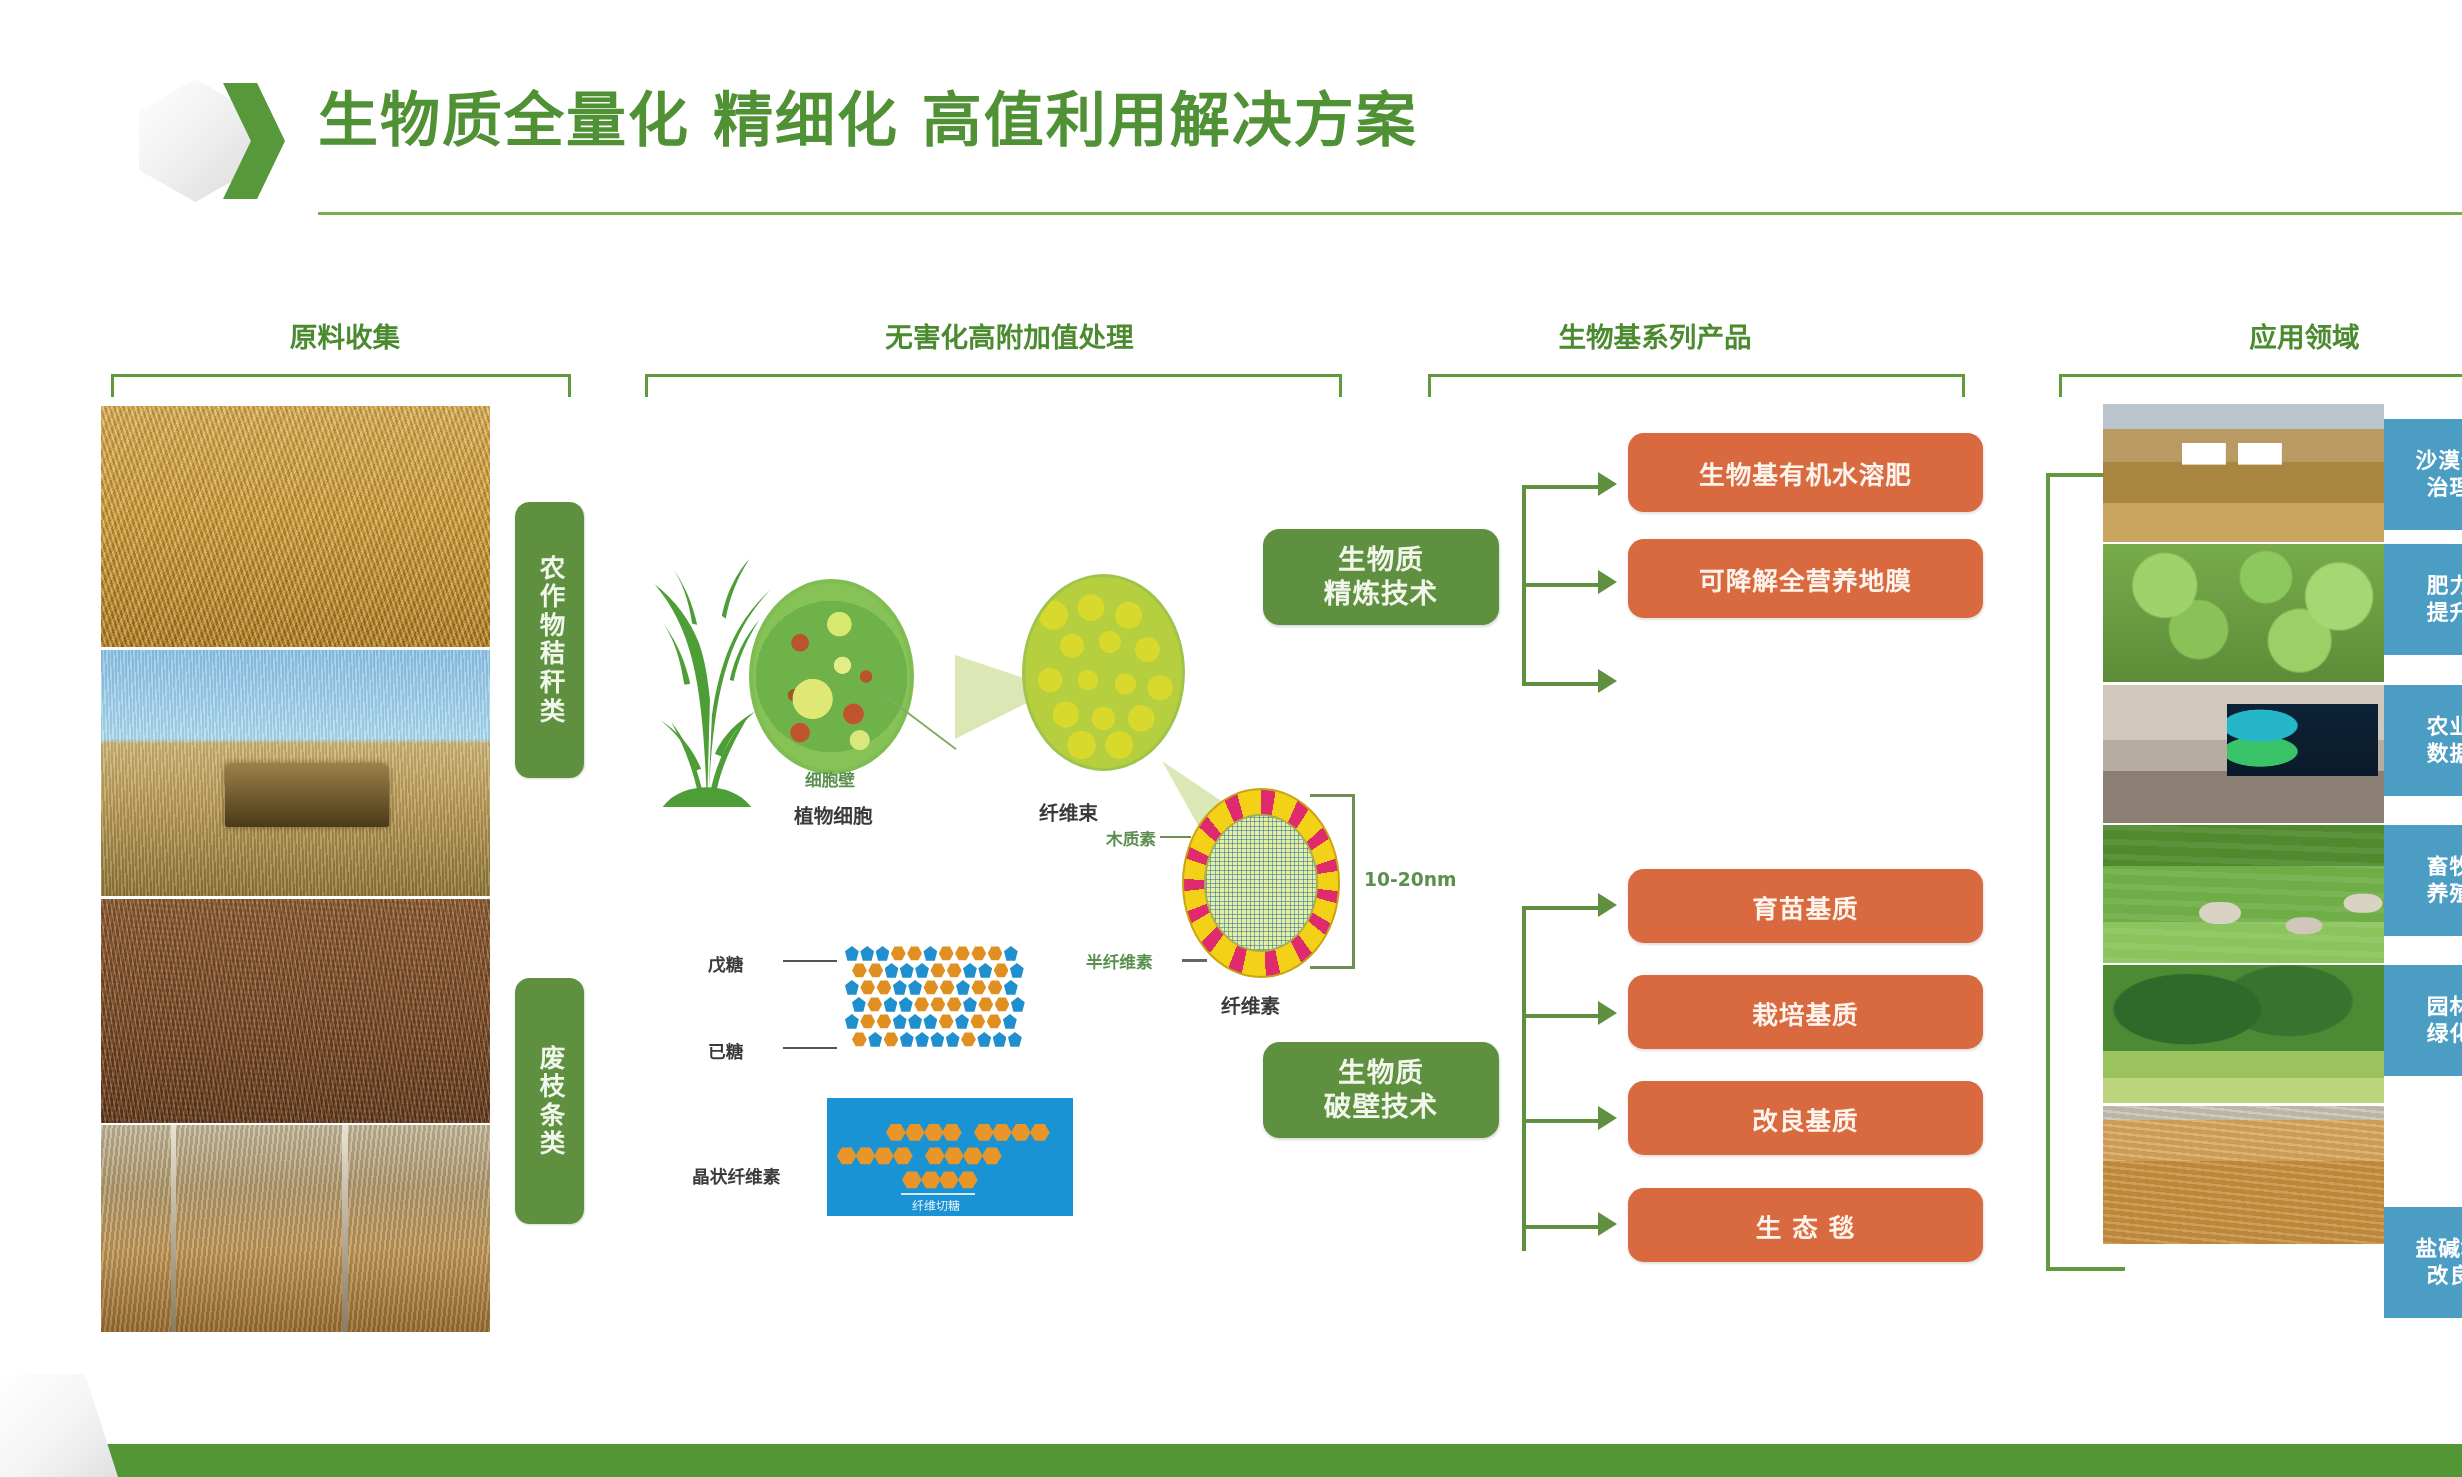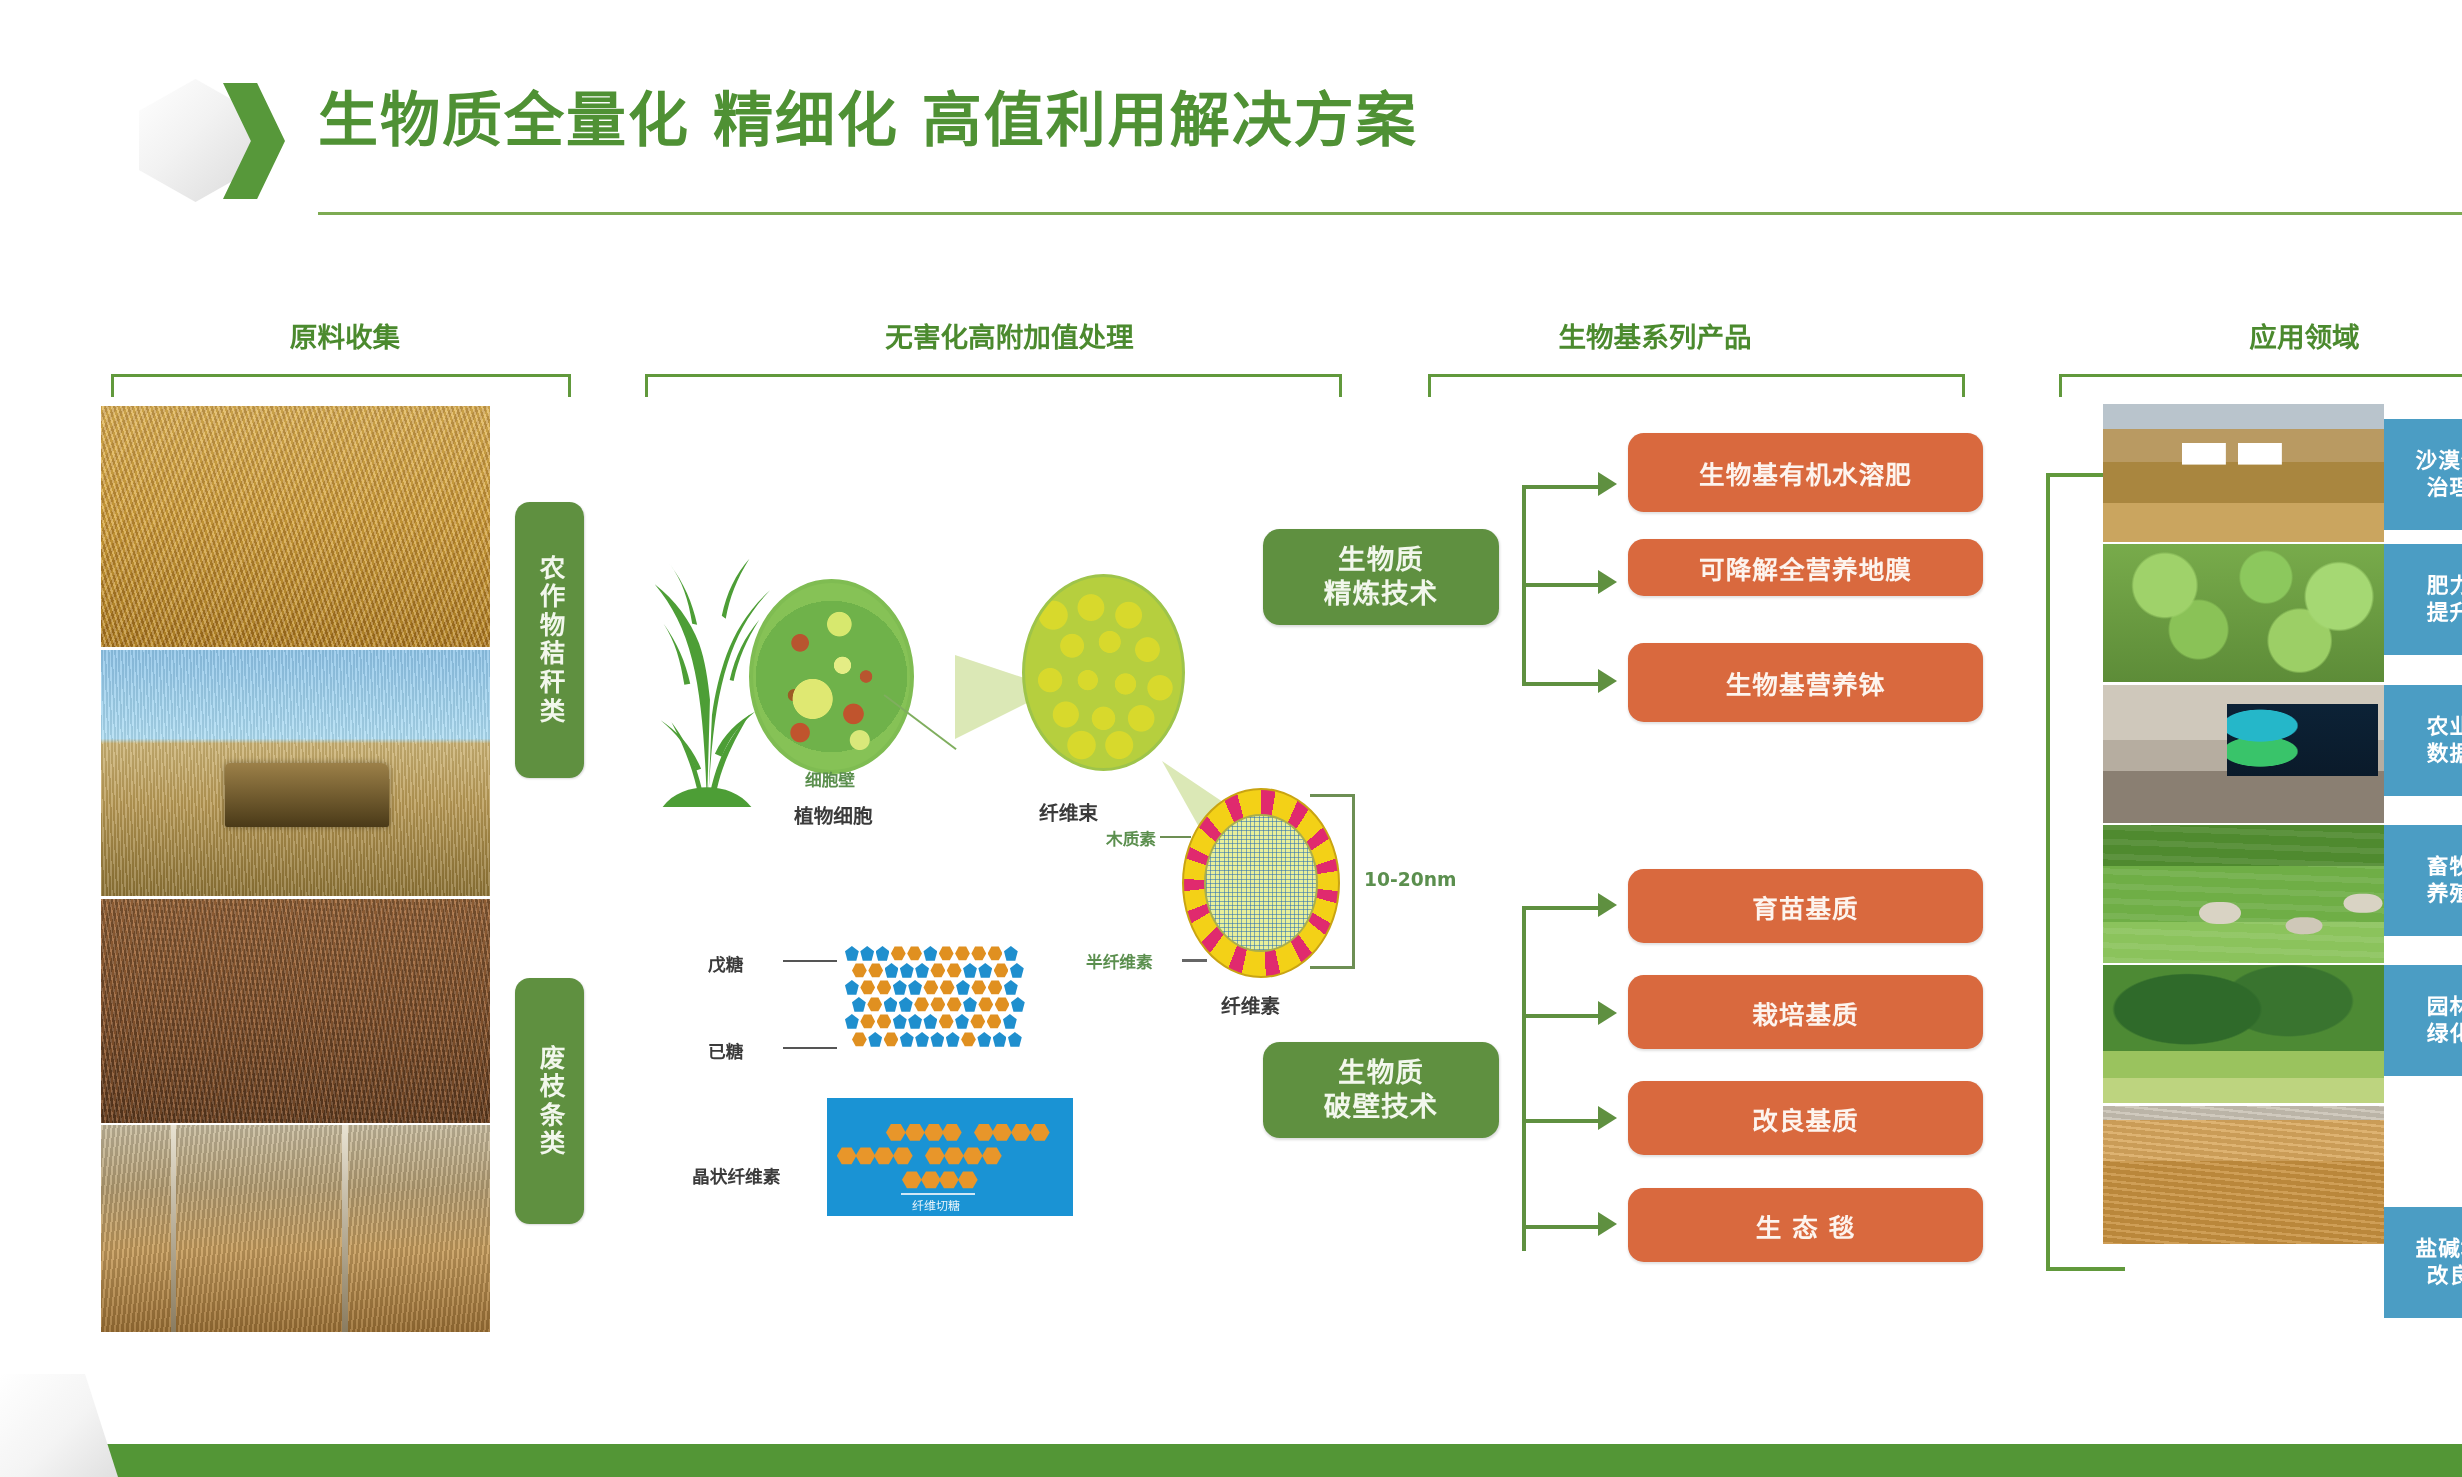--- a/index.html
+++ b/index.html
@@ -477,22 +477,21 @@
   <div class="conn-h" style="left:1522px;top:906px;width:79px;"></div>
   <div class="arrow" style="left:1598px;top:893px;"></div>
   <div class="conn-h" style="left:1522px;top:1014px;width:79px;"></div>
   <div class="arrow" style="left:1598px;top:1001px;"></div>
   <div class="conn-h" style="left:1522px;top:1119px;width:79px;"></div>
   <div class="arrow" style="left:1598px;top:1106px;"></div>
   <div class="conn-h" style="left:1522px;top:1225px;width:79px;"></div>
   <div class="arrow" style="left:1598px;top:1212px;"></div>
 
   <div class="prodbox" style="left:1628px;top:433px;width:355px;height:79px;">生物基有机水溶肥</div>
-  <div class="prodbox" style="left:1628px;top:539px;width:355px;height:57px;">可降解全营养地膜</div>
-  <div class="prodbox" style="left:1628px;top:643px;width:355px;height:79px;">生物基营养钵</div>
+  <div class="prodbox" style="left:1628px;top:539px;width:355px;height:79px;">可降解全营养地膜</div>
 
   <div class="prodbox" style="left:1628px;top:869px;width:355px;height:74px;">育苗基质</div>
   <div class="prodbox" style="left:1628px;top:975px;width:355px;height:74px;">栽培基质</div>
   <div class="prodbox" style="left:1628px;top:1081px;width:355px;height:74px;">改良基质</div>
   <div class="prodbox" style="left:1628px;top:1188px;width:355px;height:74px;">生 态 毯</div>
 
   <div class="rbracket" style="left:2046px;top:473px;width:79px;height:798px;"></div>
 
   <div class="appimg app-desert" style="left:2103px;top:404px;width:281px;height:138px;"></div>
   <div class="applabel" style="left:2384px;top:419px;width:131px;height:111px;">

